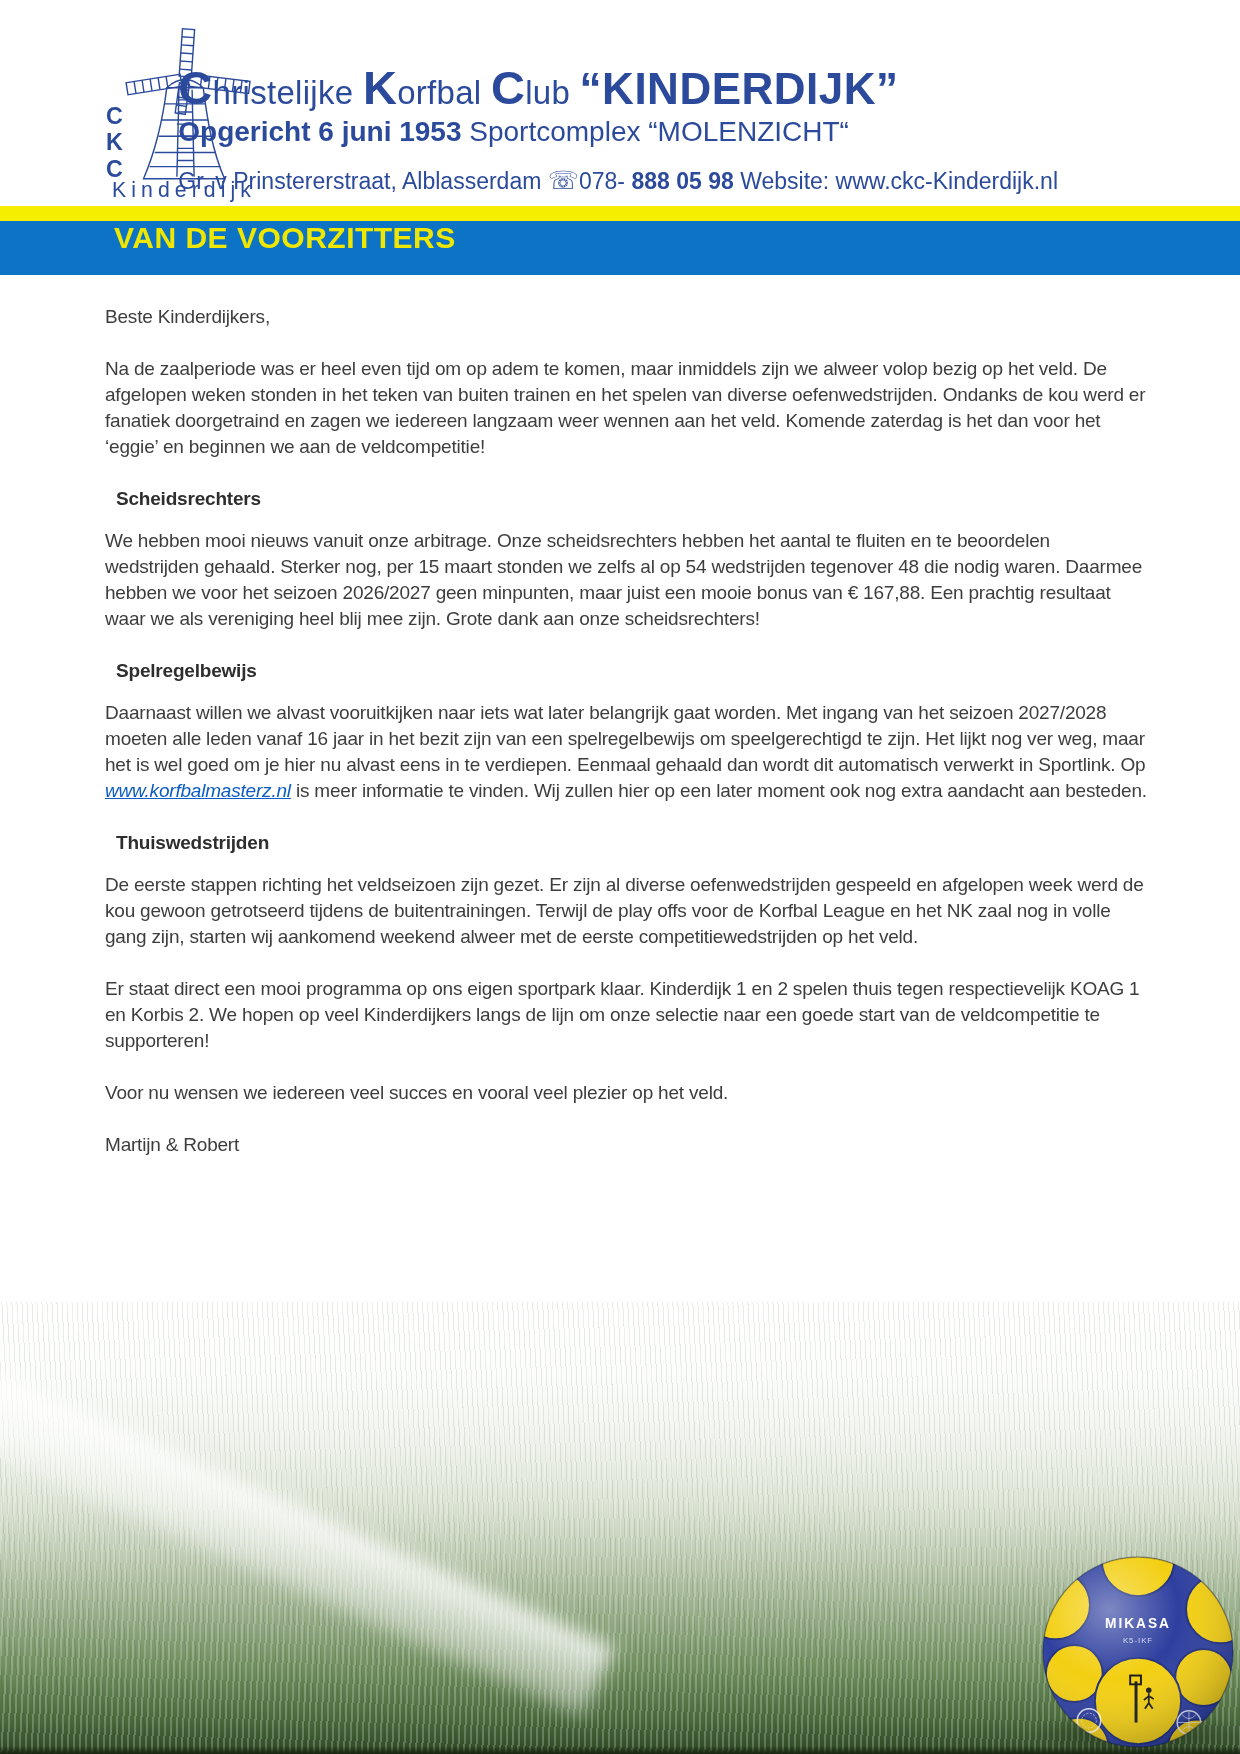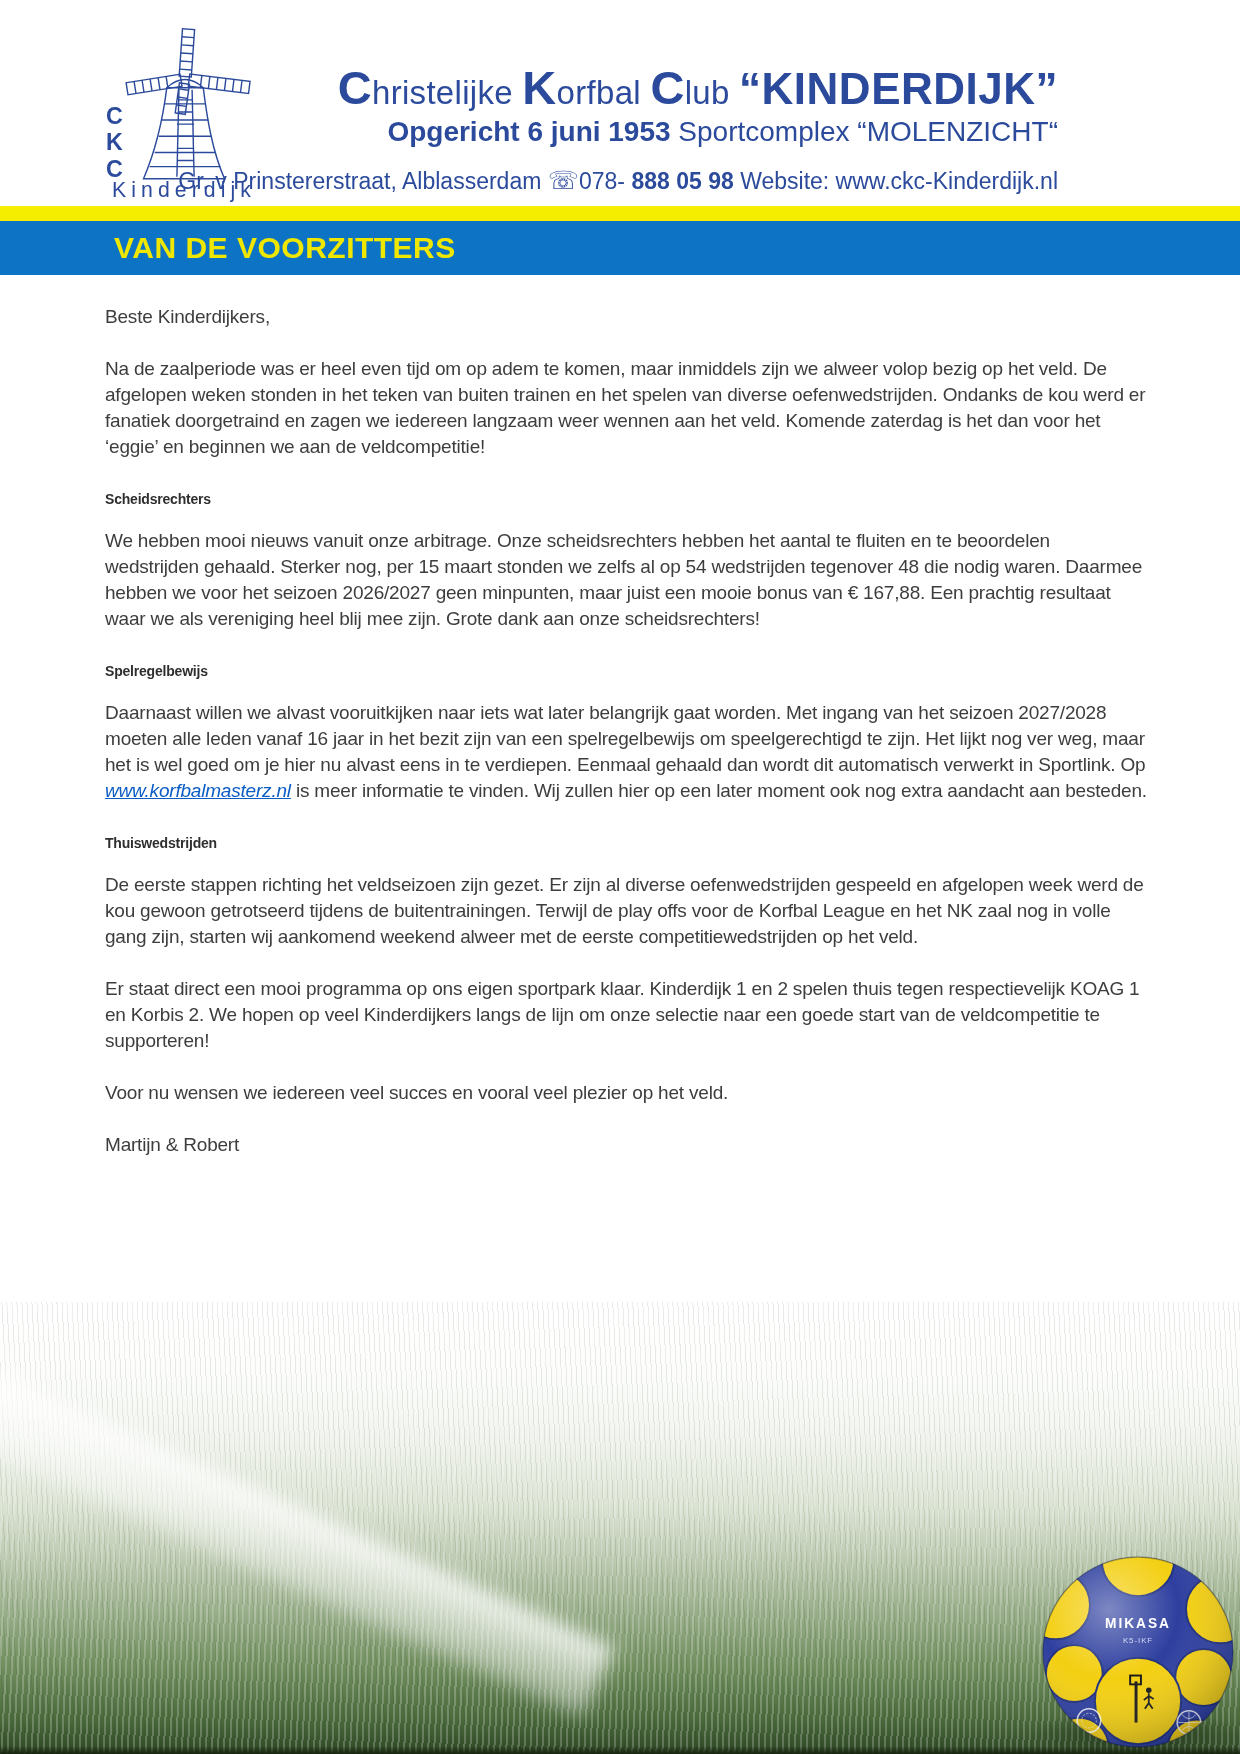--- a/index.html
+++ b/index.html
@@ -11,51 +11,51 @@
 
   
   .header{position:absolute;top:0;left:0;right:0;height:206px;background:#fff;}
   .logo{position:absolute;left:98px;top:26px;width:172px;height:176px;}
   .logo svg{width:100%;height:100%;}
   .logo text{font-family:"Liberation Sans",sans-serif;fill:#2b4a9c;}
   .logo .ckc-letter{font-size:23px;font-weight:bold;}
   .logo .logo-name{font-size:21px;letter-spacing:5px;}
 
   .header-text{
-    position:absolute;right:182px;top:64px;text-align:right;color:#2b4a9c;
+    position:absolute;right:182px;top:64px;text-align:left;color:#2b4a9c;
     white-space:nowrap;
   }
   .title-line{font-size:33px;line-height:48px;letter-spacing:.3px;}
   .title-line .cap{font-size:47px;font-weight:bold;}
   .title-line .club{font-size:44px;font-weight:bold;letter-spacing:.5px;}
   .line2{font-size:28px;line-height:28px;margin-top:1px;}
   .line2 .bold{font-weight:bold;}
   .line3{font-size:23px;line-height:28px;margin-top:20px;}
   .line3 .bold{font-weight:bold;}
   .line3 .phone{font-size:25px;}
 
   
   .stripe{position:absolute;top:206px;left:0;width:100%;height:15px;background:#f6ee00;}
   .banner{
     position:absolute;top:221px;left:0;width:100%;height:54px;background:#0d74c5;
-    display:flex;align-items:center;
+    display:flex;align-items:flex-start;
   }
   .banner .banner-title{
     margin-left:114px;color:#f0e700;font-size:30px;font-weight:800;
     letter-spacing:.5px;
   }
 
   
   .letter{
     position:absolute;top:288px;left:105px;width:1042px;
     color:#3d3d3d;font-size:19px;line-height:26px;letter-spacing:-.2px;
   }
   .letter p{margin:16px 0 26px 0;}
   .letter p.tight{margin:0;}
-  .letter h3{margin:0;font-size:14px;line-height:26px;font-weight:bold;color:#2e2e2e;letter-spacing:-.2px;}
+  .letter h3{margin:11px;font-size:19px;line-height:26px;font-weight:bold;color:#2e2e2e;letter-spacing:-.2px;}
   .letter a.link{color:#0b5cc4;text-decoration:underline;cursor:pointer;font-style:italic;}
 
   
   .grass{
     position:absolute;left:0;bottom:0;width:100%;height:452px;overflow:hidden;
     background:
       repeating-linear-gradient(93deg, rgba(255,255,255,.22) 0 2px, rgba(255,255,255,0) 2px 6px),
       repeating-linear-gradient(87deg, rgba(30,60,25,.10) 0 1px, rgba(0,0,0,0) 1px 5px),
       linear-gradient(to bottom,
         #ffffff 0%, #fcfdfb 16%, #f1f4ee 30%, #dee5d6 44%,

